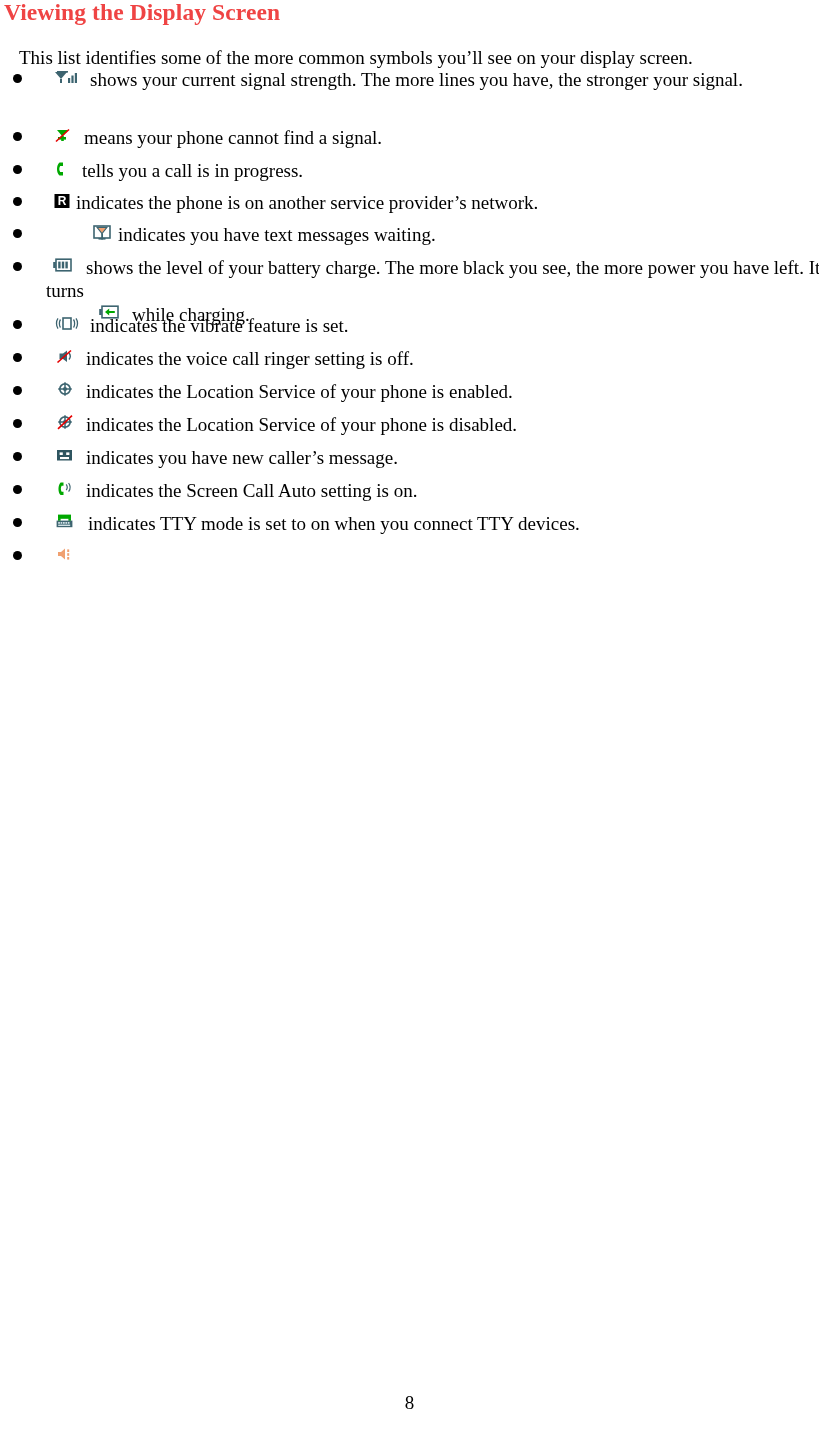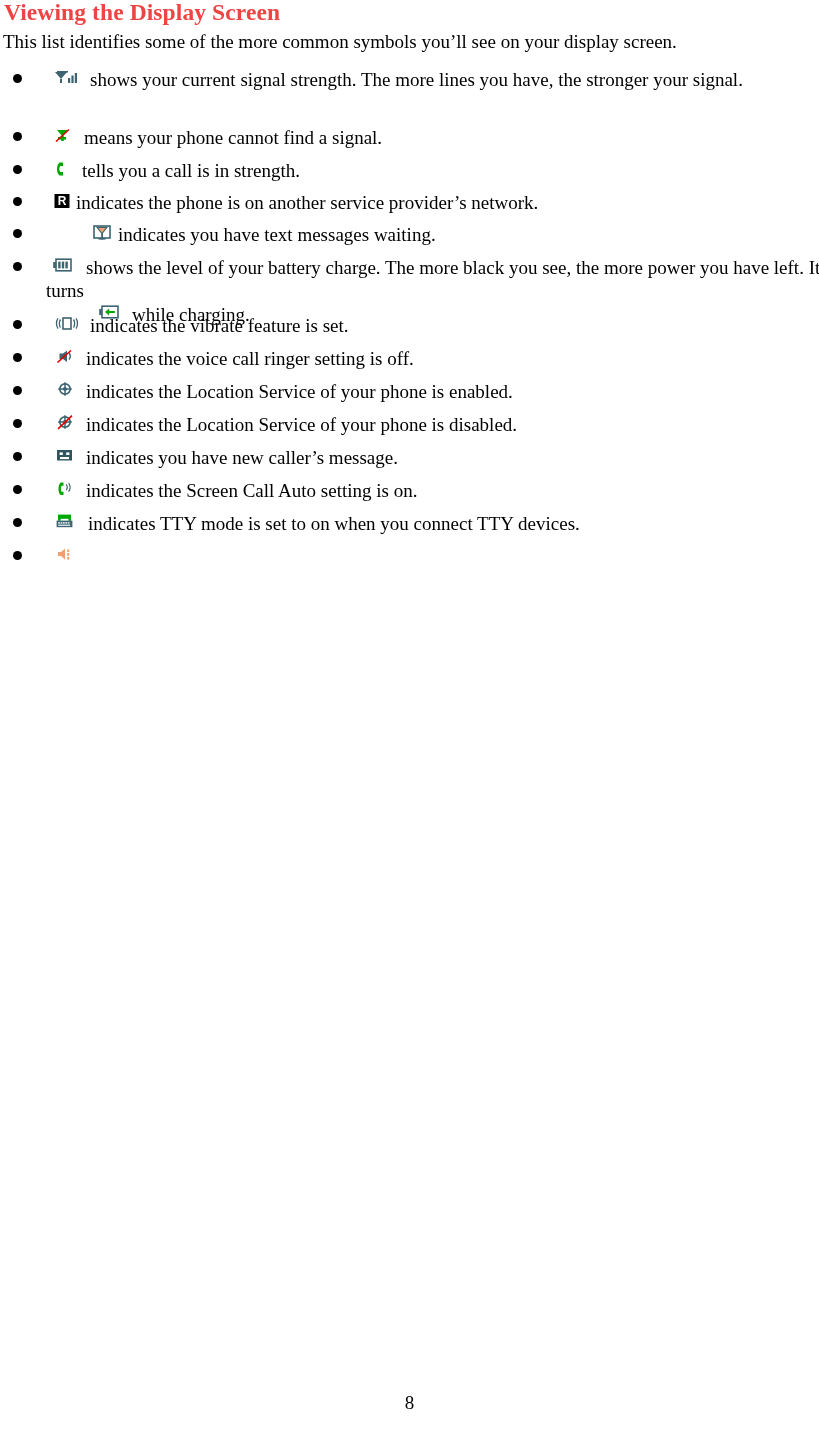--- a/index.html
+++ b/index.html
@@ -32,21 +32,21 @@
     line-height: 1.1;
     letter-spacing: 0.1px;
     position: absolute;
     top: 0px;
     left: 2px;
   }
   p.intro {
     position: absolute;
     top: 30px;
     left: 3px;
-    margin: 0;
+    margin: 16px;
     font-size: 19px;
     line-height: 1.22;
     white-space: nowrap;
   }
   ul.symbol-list {
     list-style: none;
     margin: 8px;
     padding: 0;
     position: absolute;
     top: 60px;
@@ -141,21 +141,21 @@
       </span>
     </li>
 
     <li class="symbol-item" style="height:32px;">
       <span class="bullet"></span>
       <span class="item-body">
         <span class="icon-slot" style="width:22px;margin-left:6px;margin-right:8px;">
           <svg width="22" height="20" viewBox="0 0 22 20">
             <path d="M11 2.5 L11 6 L8.2 6 C7 7.6 7 10.4 8.2 12 L11 12 L11 15.5 L7.5 15.5 C4.2 13 4.2 5 7.5 2.5 Z" fill="#00a800"></path>
           </svg>
-        </span><span class="txt">tells you a call is in strength.</span>
+        </span><span class="txt">tells you a call is in progress.</span>
       </span>
     </li>
 
     <li class="symbol-item" style="height:32px;">
       <span class="bullet"></span>
       <span class="item-body">
         <span class="icon-slot" style="width:20px;margin-left:6px;margin-right:4px;">
           <svg width="20" height="20" viewBox="0 0 20 20">
             <rect x="2.5" y="2" width="15" height="14" fill="#000000"></rect>
             <text x="10" y="13.4" font-family="Liberation Sans, sans-serif" font-size="12" font-weight="bold" fill="#ffffff" text-anchor="middle">R</text>

